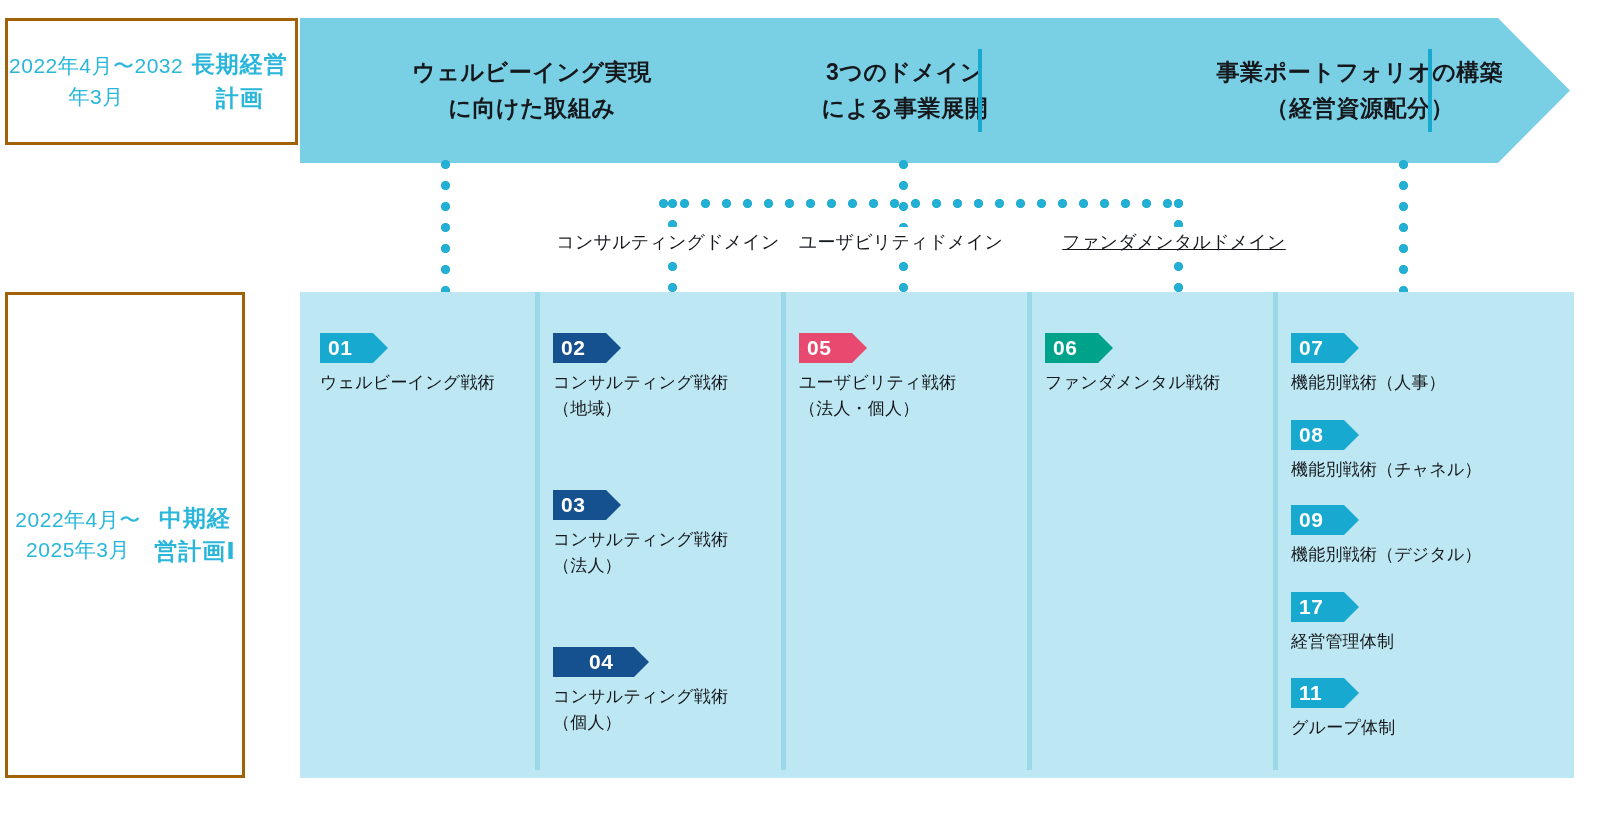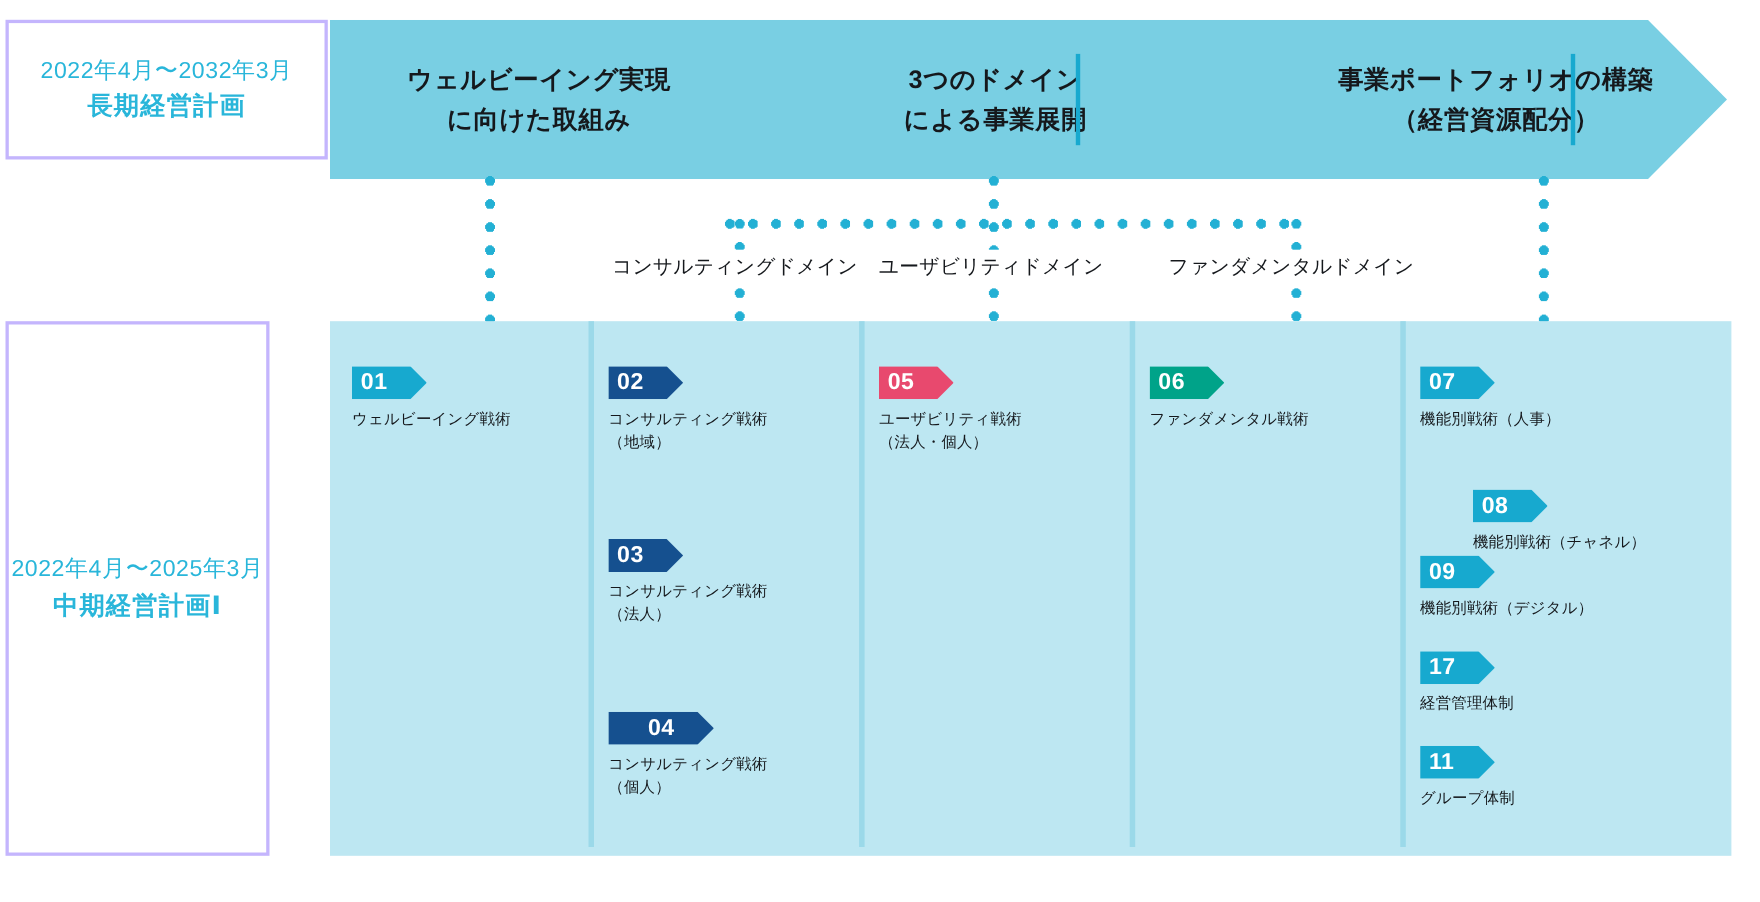--- a/index.html
+++ b/index.html
@@ -10,23 +10,22 @@
     overflow:hidden;
     position:relative;
   }
   .stage{position:absolute;left:0;top:0;width:1600px;height:820px;}
 
   
   .plan-box{
     position:absolute;
     box-sizing:border-box;
     background:#ffffff;
-    border:3px solid #c4b5fd;
+    border:3px solid #a16207;
     display:flex;align-items:center;justify-content:center;
-    flex-direction:column;
     text-align:center;
     color:#29b6da;
     z-index:6;
   }
   .plan-box .ln1{font-size:21px;line-height:1.45;letter-spacing:.5px;}
   .plan-box .ln2{font-size:23px;line-height:1.45;font-weight:bold;letter-spacing:1px;}
 
   #long-term-box{left:5px;top:18px;width:293px;height:127px;}
   #mid-term-box{left:5px;top:292px;width:240px;height:486px;}
 
@@ -89,38 +88,38 @@
   .tactic{position:absolute;z-index:5;}
   .badge{
     position:relative;display:inline-block;
     height:30px;min-width:46px;padding:0 14px 0 8px;
     color:#ffffff;font-size:21px;font-weight:bold;line-height:30px;
     letter-spacing:.5px;
     -webkit-clip-path:polygon(0 0, calc(100% - 15px) 0, 100% 50%, calc(100% - 15px) 100%, 0 100%);
     clip-path:polygon(0 0, calc(100% - 15px) 0, 100% 50%, calc(100% - 15px) 100%, 0 100%);
   }
   .tactic .txt{
-    margin-top:7px;font-size:14px;line-height:1.52;color:#15181c;
+    margin-top:7px;font-size:17px;line-height:1.52;color:#15181c;
     letter-spacing:.2px;white-space:pre-line;
   }
 </style>
 </head>
 <body>
 
 <div class="stage">
 
   <div class="panel"></div>
 
   <div class="col-div" id="col-div-1"></div>
   <div class="col-div" id="col-div-2"></div>
   <div class="col-div" id="col-div-3"></div>
   <div class="col-div" id="col-div-4"></div>
 
   <div class="banner">
-    <div class="banner-sec" id="banner-sec-0" style="white-space: pre-line;">ウェルビーイング実現
+    <div class="banner-sec" id="banner-sec-0" style="white-space: pre-line; padding-left: 42px;">ウェルビーイング実現
 に向けた取組み</div>
     <div class="banner-sec" id="banner-sec-1" style="white-space: pre-line;">3つのドメイン
 による事業展開</div>
     <div class="banner-sec" id="banner-sec-2" style="white-space: pre-line;">事業ポートフォリオの構築
 （経営資源配分）</div>
     <div class="banner-div" id="banner-div-1"></div>
     <div class="banner-div" id="banner-div-2"></div>
   </div>
 
   <div class="dots-v" style="left:441px;top:160px;height:132px;"></div>
@@ -133,21 +132,21 @@
   <div class="dots-v" style="left:899px;top:160px;height:67px;"></div>
   <div class="dots-v" style="left:899px;top:262px;height:30px;"></div>
 
   <div class="dots-v" style="left:1174px;top:199px;height:28px;"></div>
   <div class="dots-v" style="left:1174px;top:262px;height:30px;"></div>
 
   <div class="dots-v" style="left:1399px;top:160px;height:132px;"></div>
 
   <div class="domain-label" style="left:528px;width:280px;">コンサルティングドメイン</div>
   <div class="domain-label" style="left:772px;width:258px;">ユーザビリティドメイン</div>
-  <div class="domain-label" style="left:1028px;width:292px;">ファンダメンタルドメイン</div>
+  <div class="domain-label" style="left:1028px;width:292px;text-decoration:underline;">ファンダメンタルドメイン</div>
 
   <div class="plan-box" id="long-term-box">
     <div class="ln1">2022年4月〜2032年3月</div>
     <div class="ln2">長期経営計画</div>
   </div>
   <div class="plan-box" id="mid-term-box">
     <div class="ln1">2022年4月〜2025年3月</div>
     <div class="ln2">中期経営計画Ⅰ</div>
   </div>
 
@@ -183,21 +182,21 @@
   <div class="tactic" style="left:1045px;top:333px;width:235px;">
     <span class="badge" style="background: rgb(0, 163, 137);">06</span>
     <div class="txt">ファンダメンタル戦術</div>
   </div>
 
   <div class="tactic" style="left:1291px;top:333px;width:250px;">
     <span class="badge" style="background: rgb(23, 169, 207);">07</span>
     <div class="txt">機能別戦術（人事）</div>
   </div>
 
-  <div class="tactic" style="left:1339px;top:420px;width:250px;margin-top:25px;">
+  <div class="tactic" style="left:1291px;top:420px;width:250px;">
     <span class="badge" style="background: rgb(23, 169, 207);">08</span>
     <div class="txt">機能別戦術（チャネル）</div>
   </div>
 
   <div class="tactic" style="left:1291px;top:505px;width:250px;">
     <span class="badge" style="background: rgb(23, 169, 207);">09</span>
     <div class="txt">機能別戦術（デジタル）</div>
   </div>
 
   <div class="tactic" style="left:1291px;top:592px;width:250px;">

